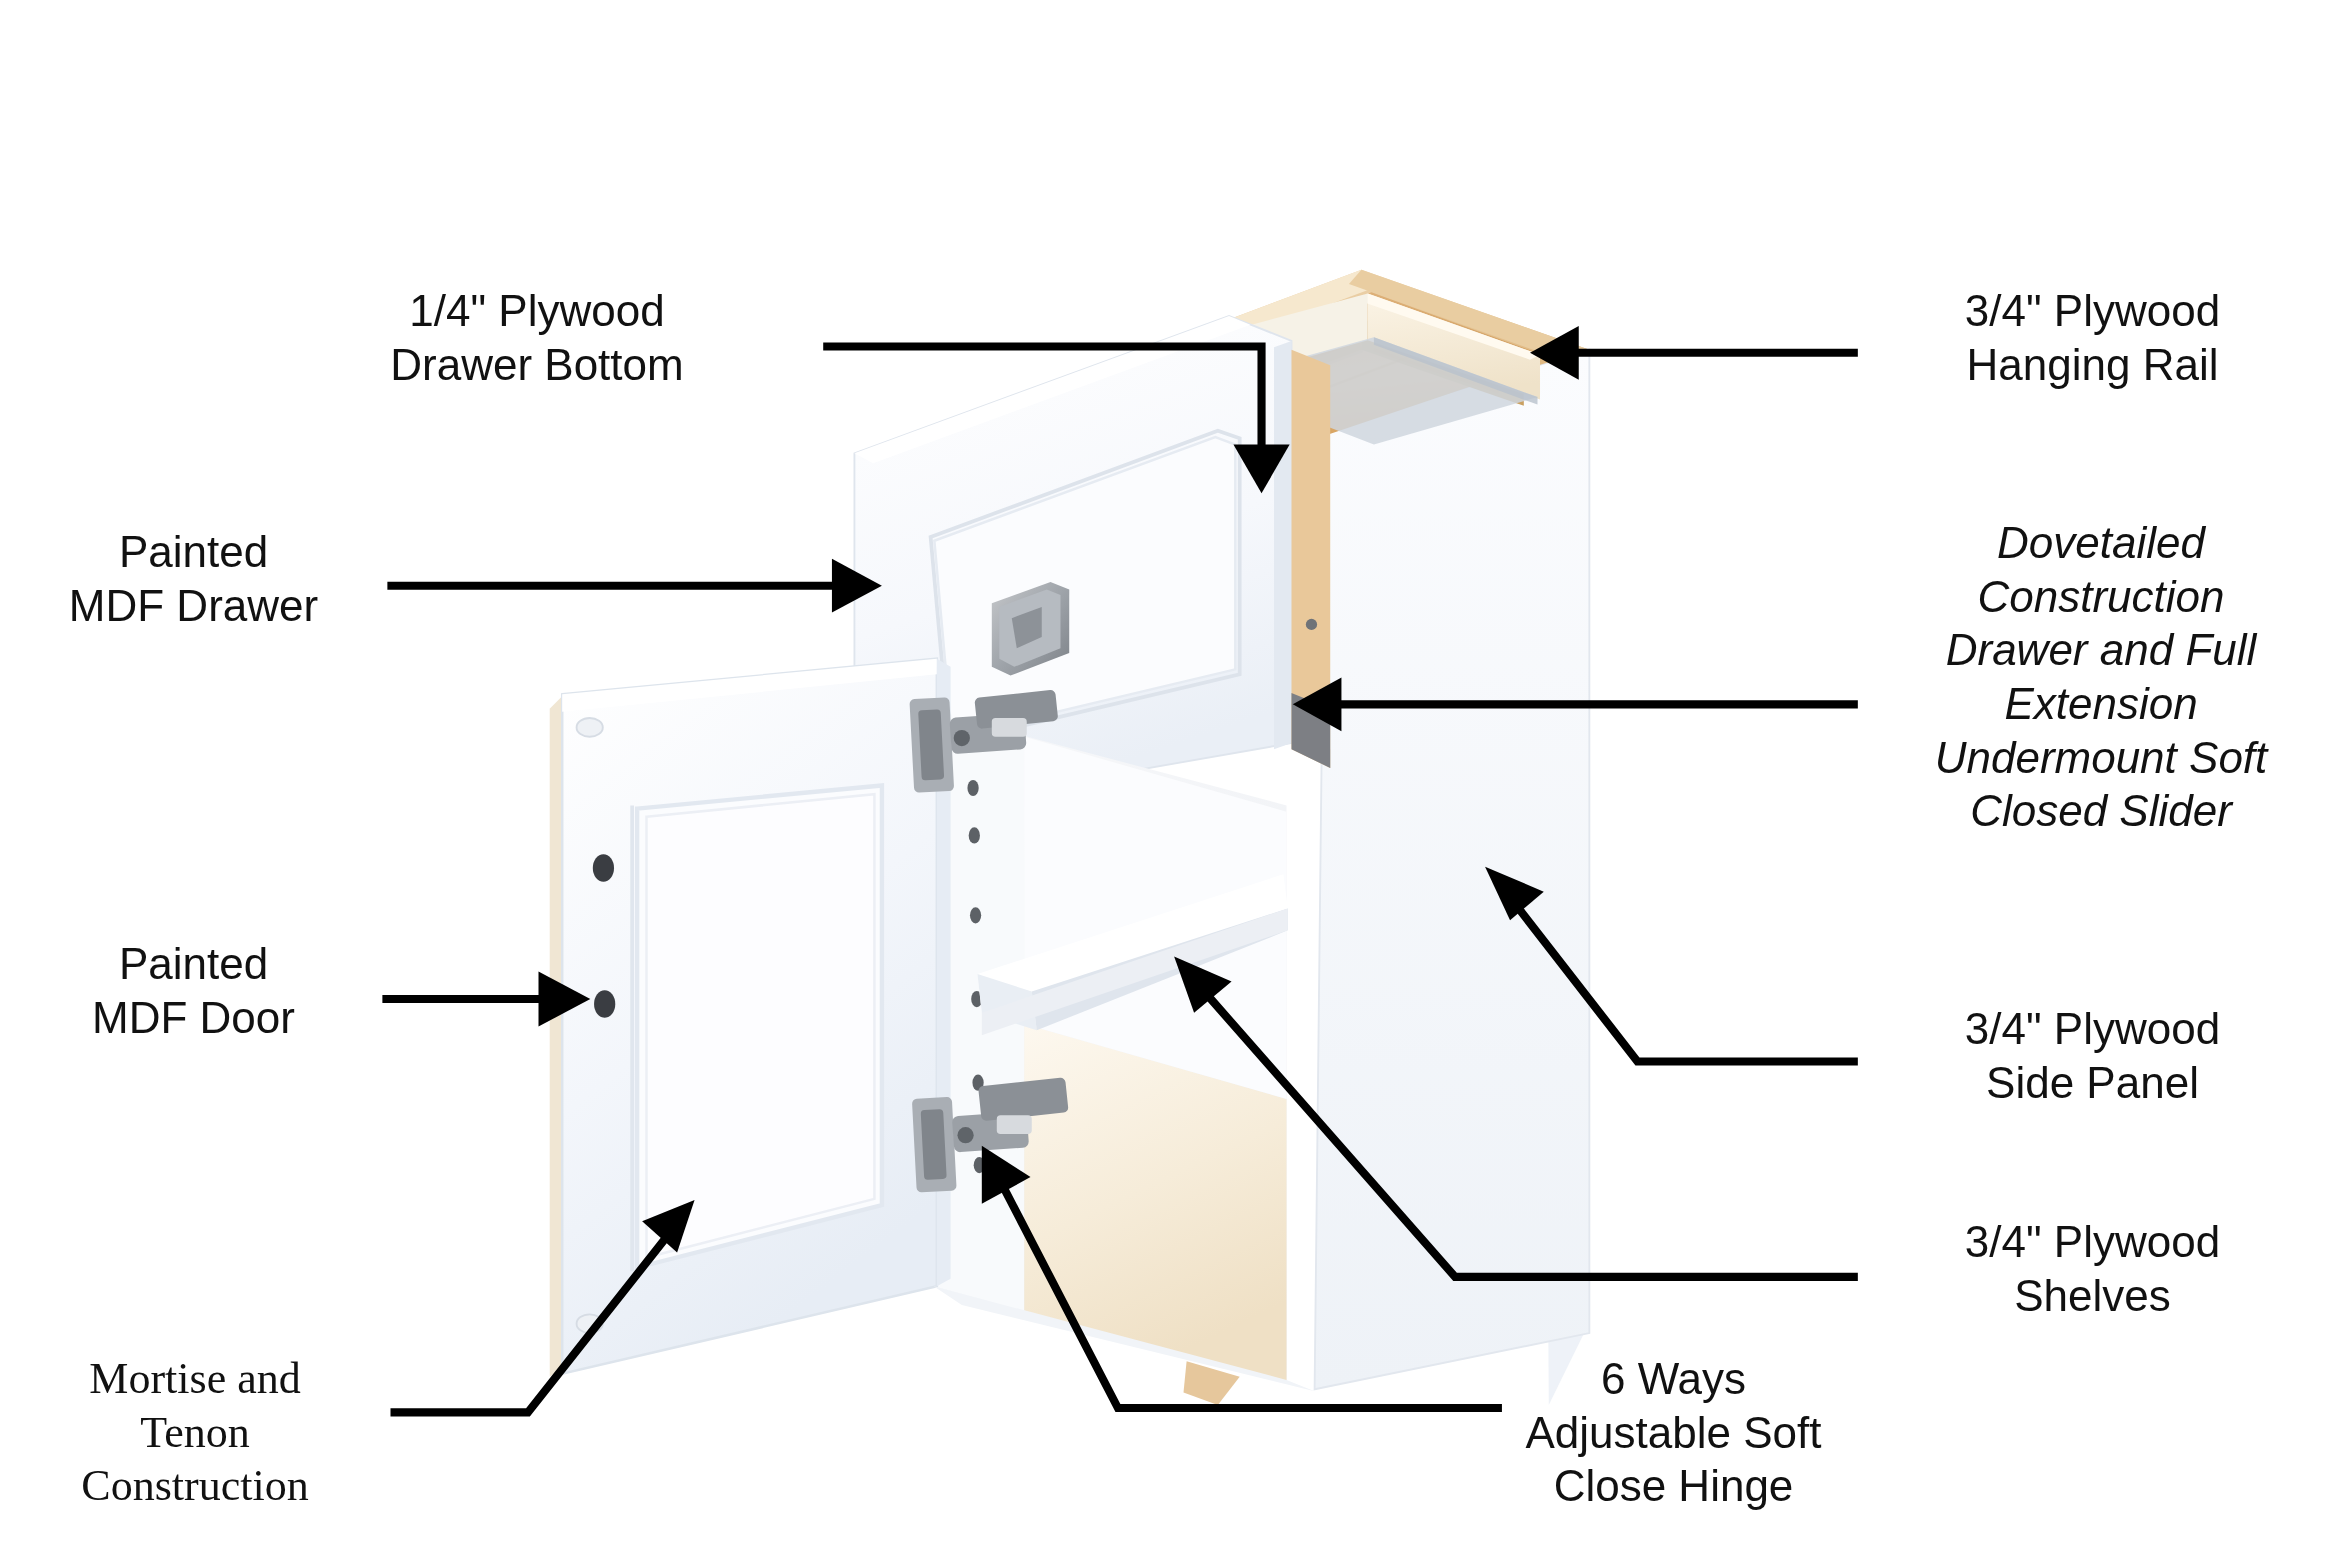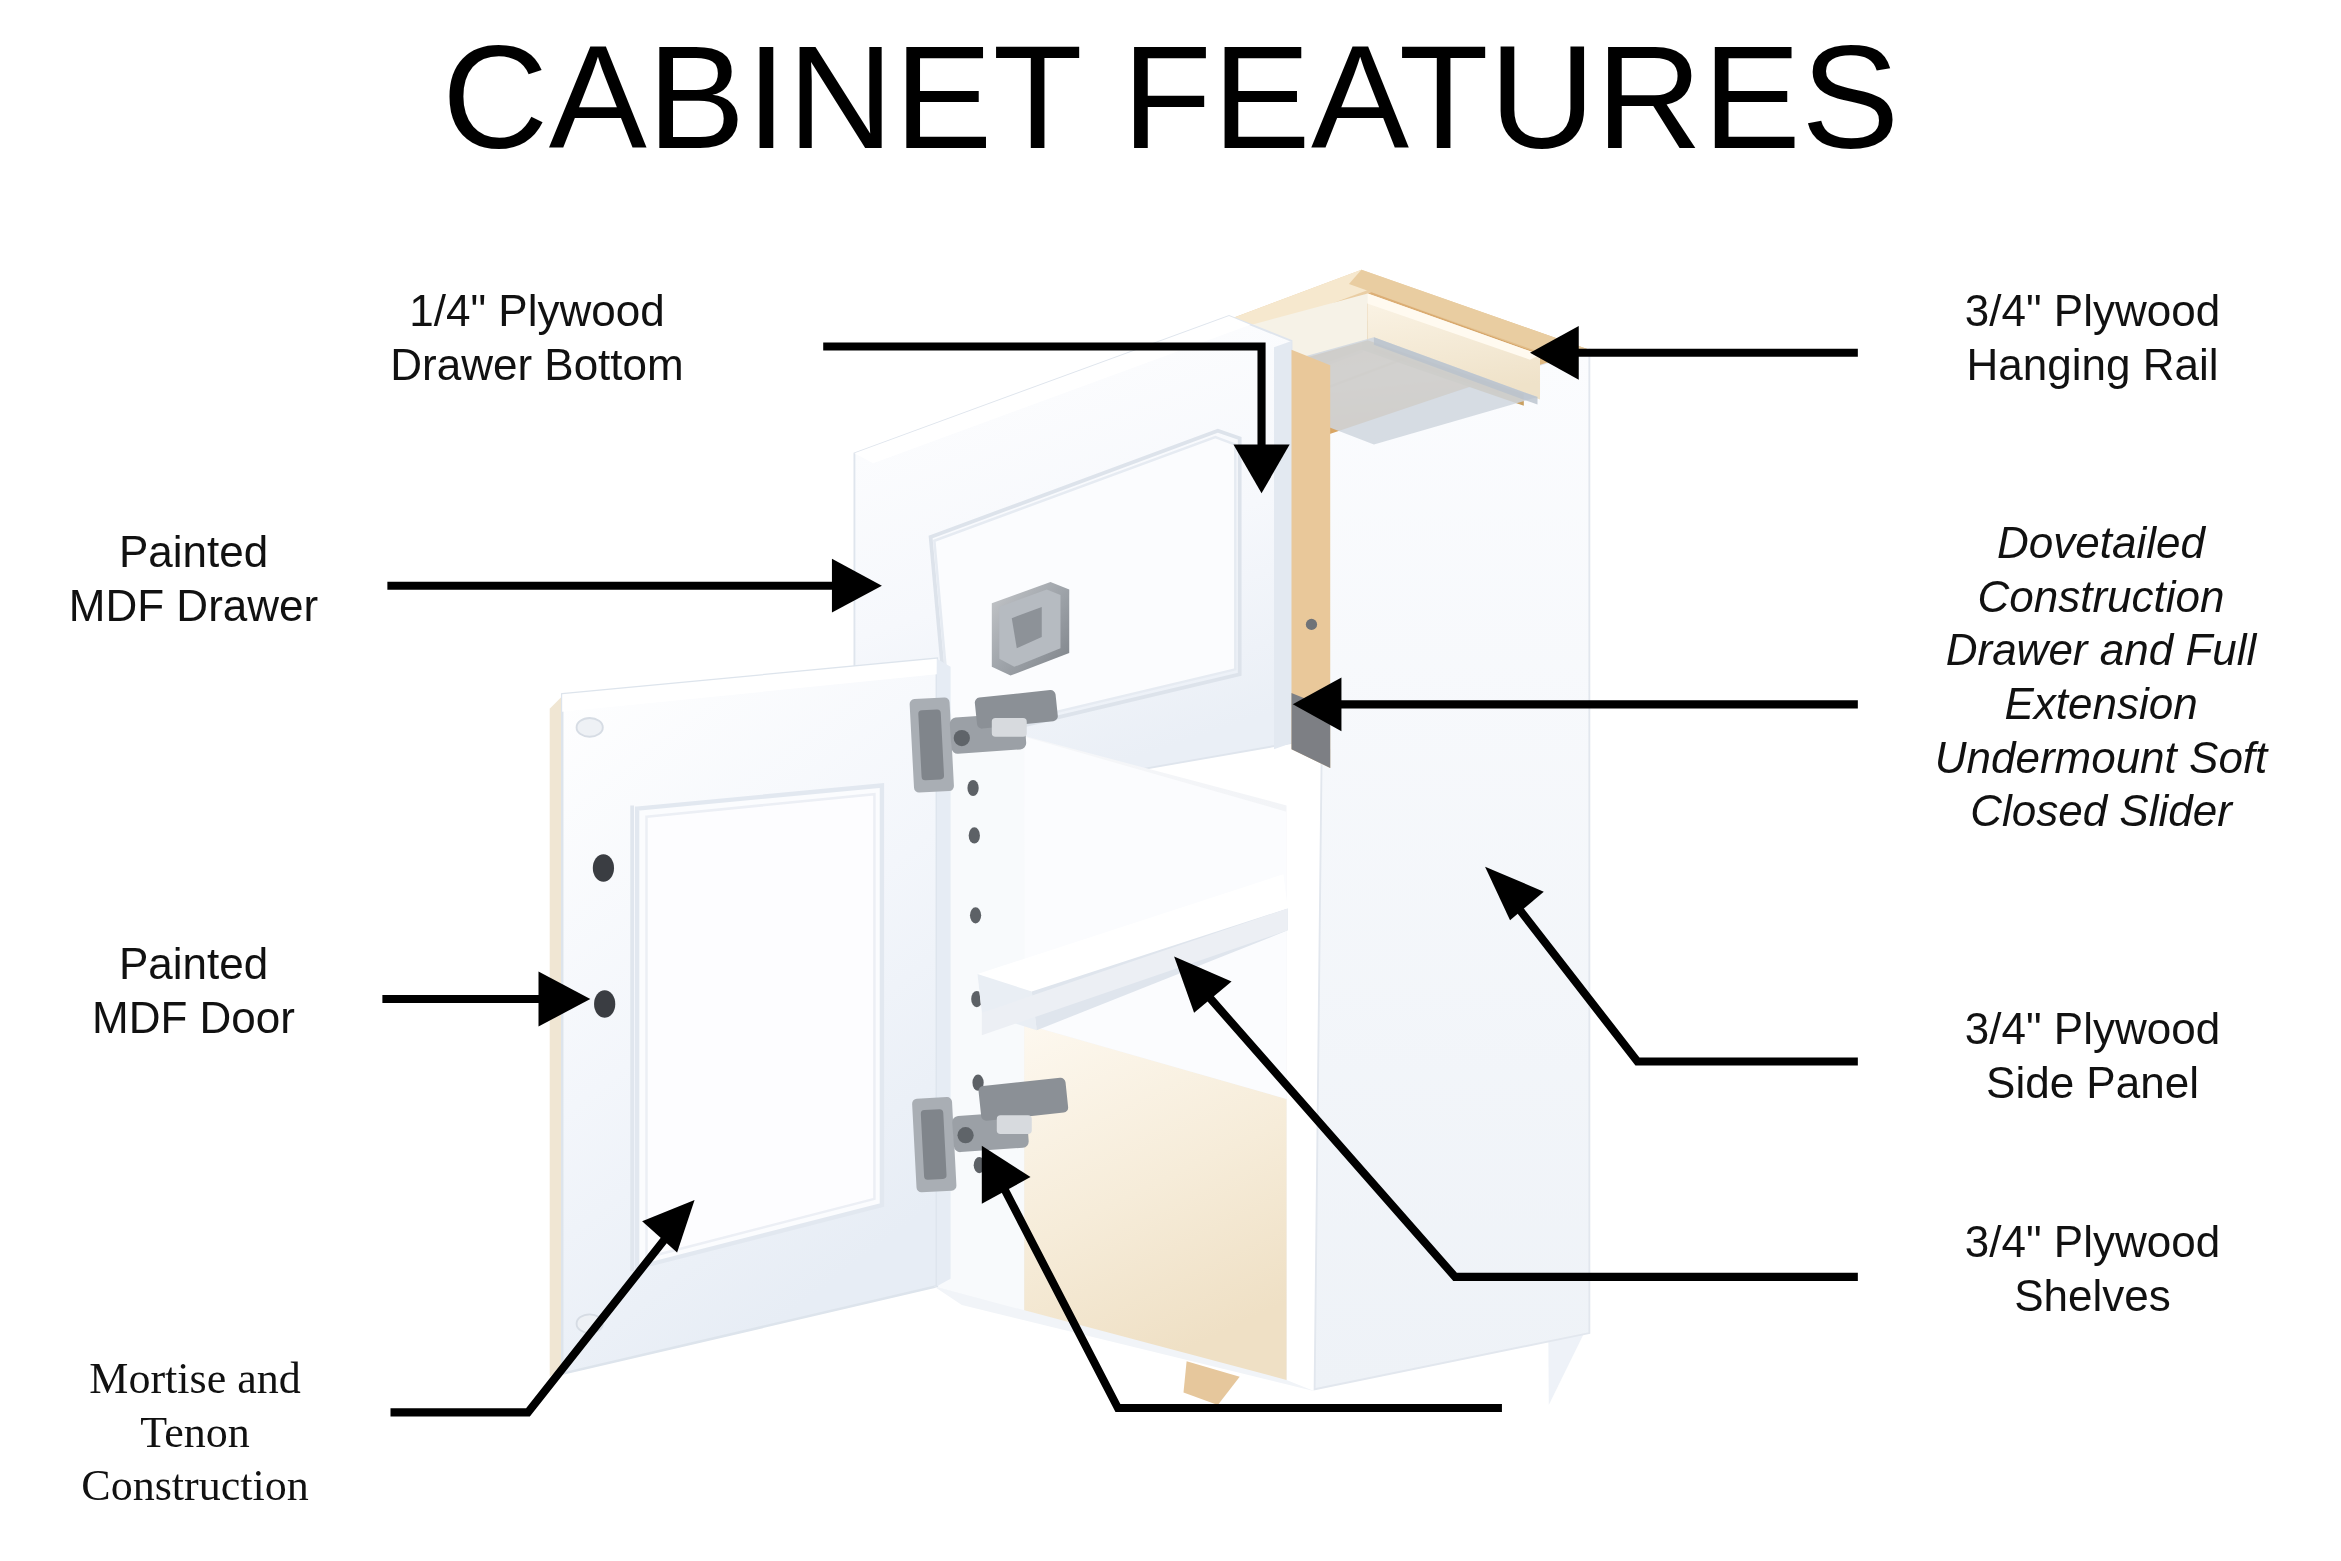--- a/index.html
+++ b/index.html
@@ -23,21 +23,20 @@
   }
   svg.art{position:absolute;left:0;top:0;width:2342px;height:1561px;}
   .ln{stroke:#000;fill:none;stroke-width:13;stroke-linecap:butt;stroke-linejoin:miter;}
   .ah{fill:#000;}
 </style>
 </head>
 <body>
 
 <div id="stage">
 
-  <div id="title">CABINET FEATURES</div>
 
   <svg class="art" viewBox="0 0 3750 2500" aria-hidden="true">
     <defs>
       <linearGradient id="gSide" x1="0" y1="0" x2="1" y2="0.25">
         <stop offset="0" stop-color="#ffffff"></stop>
         <stop offset="0.45" stop-color="#f2f5fa"></stop>
         <stop offset="1" stop-color="#e6ecf4"></stop>
       </linearGradient>
       <linearGradient id="gSideFront" x1="0" y1="0" x2="0" y2="1">
         <stop offset="0" stop-color="#fbfcfe"></stop>
@@ -302,15 +301,18 @@
   <div class="callout" style="left:1874px;top:1002px;width:437px;">3/4" Plywood
 Side Panel</div>
 
   <div class="callout" style="left:1874px;top:1215px;width:437px;">3/4" Plywood
 Shelves</div>
 
   <div class="callout" style="left:12.5px;top:1352px;width:365px;font-family:Liberation Serif, serif;">Mortise and
 Tenon
 Construction</div>
 
+  <div class="callout" style="left:1480px;top:1352px;width:387px;">6 Ways
+Adjustable Soft
+Close Hinge</div>
 
 </div>
 
 
 </body></html>

